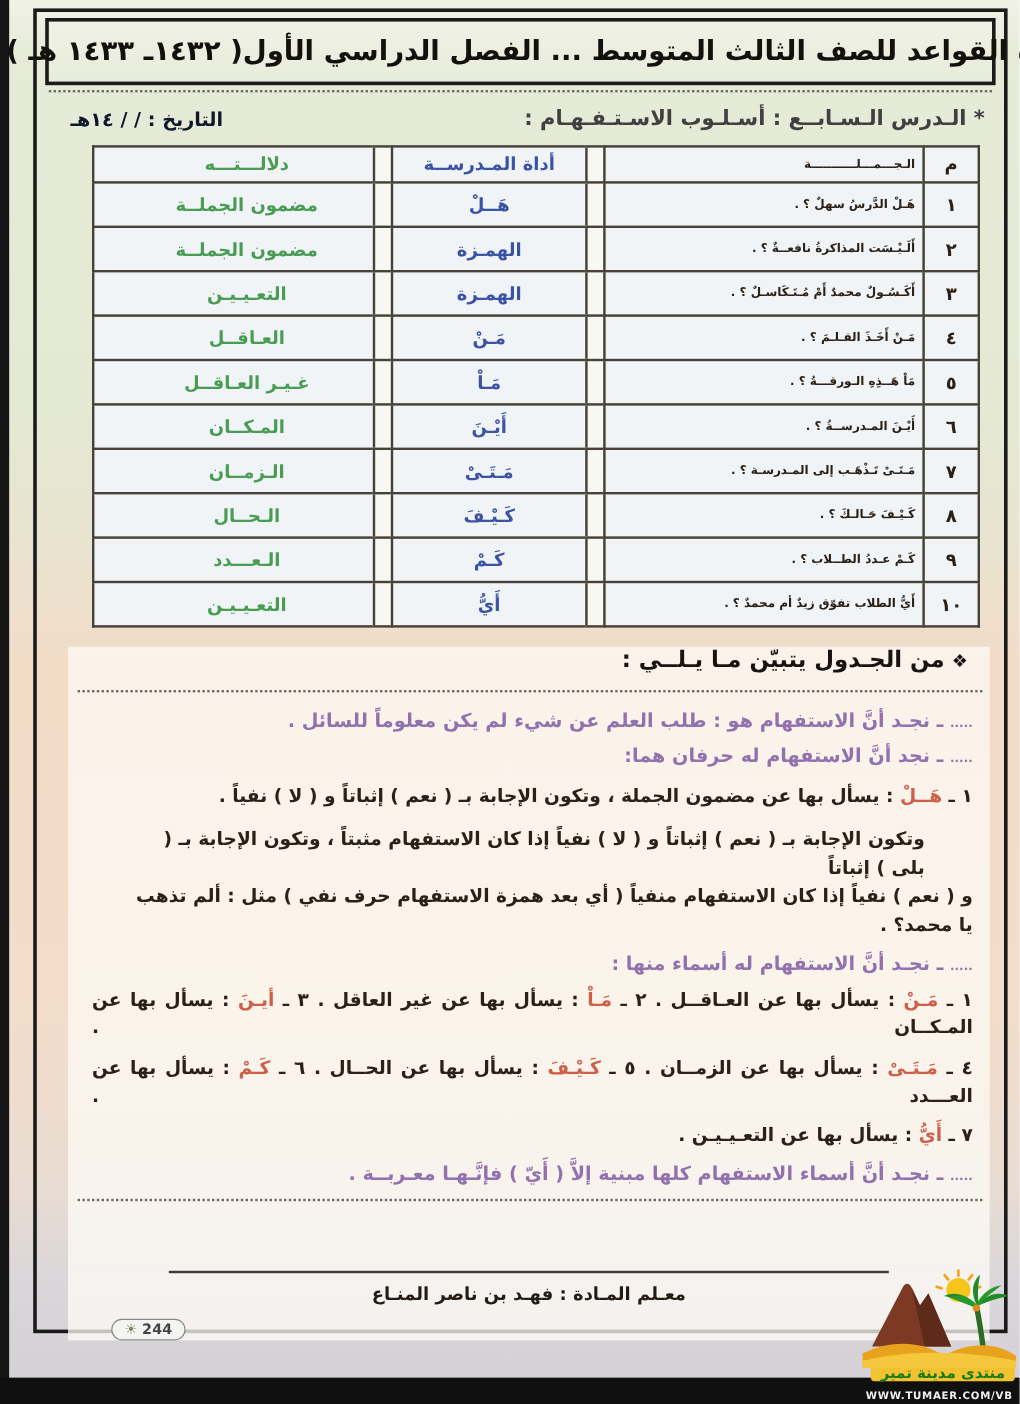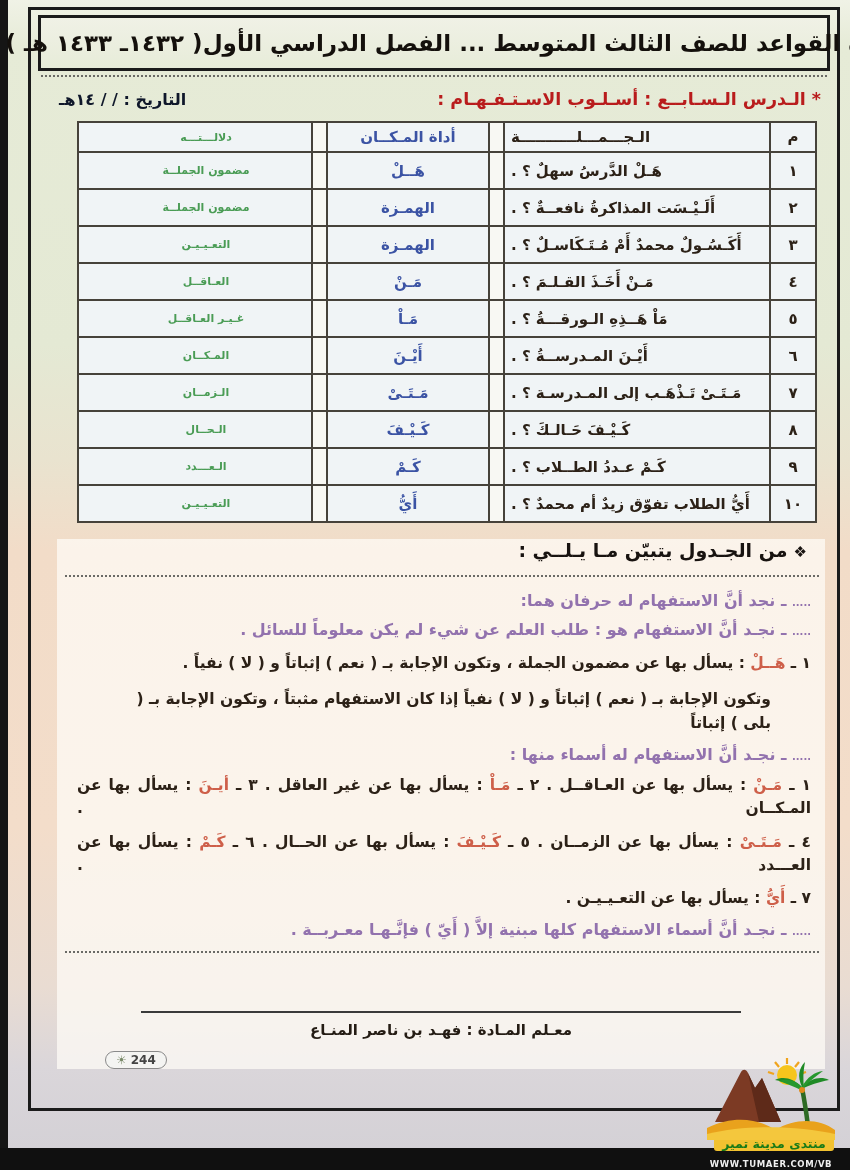--- a/index.html
+++ b/index.html
@@ -30,35 +30,35 @@
   }
   .header-box .title{
     font-size:23px;font-weight:900;color:#14100c;letter-spacing:-0.5px;white-space:nowrap;
   }
   .dotted{border-top:2px dotted #6a6a66;height:0;}
   .dotted.d1{margin:4px 10px 0 10px;}
   .lesson-row{
     display:flex;justify-content:space-between;align-items:center;
     padding:12px 16px 2px 28px;
   }
-  .lesson-title{font-size:17.5px;font-weight:900;color:#b91c1c;}
+  .lesson-title{font-size:17.5px;font-weight:900;color:#404040;}
   .date-label{font-size:16px;font-weight:900;color:#0f172a;}
 
   
   .tbl-wrap{margin:10px 20px 0 46px;}
   table.qtable{width:100%;border-collapse:collapse;table-layout:fixed;}
   table.qtable td,table.qtable th{
     border:2px solid #46423a;background:#f0f4f6;
     height:35px;padding:0 6px;font-weight:bold;overflow:hidden;white-space:nowrap;
   }
   table.qtable th{height:28px;color:#c4584a;font-size:15px;text-align:center;}
   table.qtable .c-num{width:32px;text-align:center;color:#2c2117;font-size:15px;}
-  table.qtable .c-sentence{text-align:left;color:#2c2117;font-size:15px;}
+  table.qtable .c-sentence{text-align:right;color:#2c2117;font-size:10px;}
   table.qtable .c-tool{width:148px;text-align:center;color:#3b53a4;font-size:15px;}
-  table.qtable .c-meaning{width:198px;text-align:center;color:#4a9c55;font-size:11px;padding-left:28px;}
+  table.qtable .c-meaning{width:198px;text-align:center;color:#4a9c55;font-size:15px;padding-left:28px;}
   table.qtable .spacer{
     width:13px;background:#f8f8f3;border-left:none;border-right:none;padding:0;
   }
 
   
   .panel{margin:0 12px 0 26px;background:rgba(253,251,246,0.75);}
   .section-heading{
     margin:16px 18px 0 0;font-size:19px;font-weight:900;color:#181310;text-align:right;
   }
   .section-heading .bullet{font-size:15px;margin-left:6px;color:#181310;}
@@ -78,29 +78,29 @@
   .item .cont.indent{padding-right:40px;}
   .names-line{
     padding:10px 14px 0 20px;font-size:15.5px;font-weight:bold;color:#2c2117;
     text-align:justify;text-align-last:justify;line-height:1.5;
   }
   .names-line.last{text-align:right;text-align-last:right;}
   .names-line .kw{color:#ce5f49;}
 
   .footer-line{margin:58px auto 0 auto;width:600px;border-top:2px solid #3a3a3a;}
   .teacher{margin-top:8px;text-align:center;font-size:15px;font-weight:900;color:#241c14;}
-  .stamp-row{margin:10px 0 0 16px;text-align:left;padding-left:32px;}
+  .stamp-row{margin:10px 0 0 4px;text-align:left;padding-left:32px;}
   .stamp{
     display:inline-block;border:1.5px solid #8a8a8a;border-radius:11px;background:#f4f4f2;
     padding:1px 10px;font-size:12px;color:#444;font-weight:bold;direction:ltr;
   }
   .stamp .sun{color:#7a8a6a;font-size:12px;margin-right:4px;}
 
   
-  .logo{position:absolute;right:12px;bottom:0;width:134px;height:114px;z-index:6;text-align:center;}
+  .logo{position:absolute;right:0;bottom:0;width:134px;height:114px;z-index:6;text-align:center;}
   .logo svg{display:block;margin:0 auto;}
   .logo-ribbon{
     margin:-4px 4px 0 10px;background:#f2c230;border-radius:3px;
     color:#177a17;font-size:12.5px;font-weight:900;line-height:15px;
   }
   .logo-url{
     margin-top:8px;color:#f0f0f0;font-size:8.5px;font-weight:bold;
     letter-spacing:0.6px;direction:ltr;
   }
 </style>
@@ -124,21 +124,21 @@
     <div class="date-label">التاريخ :   /   /   ١٤هـ</div>
   </div>
 
   <div class="tbl-wrap">
     <table class="qtable">
       <thead>
         <tr>
           <th class="c-num">م</th>
           <th class="c-sentence">الـجـــمـــلـــــــــــة</th>
           <th class="spacer"></th>
-          <th class="c-tool">أداة المـكــان</th>
+          <th class="c-tool">أداة المـدرســة</th>
           <th class="spacer"></th>
           <th class="c-meaning">دلالـــتـــه</th>
         </tr>
       </thead>
       <tbody>
           <tr>
             <td class="c-num">١</td>
             <td class="c-sentence">هَـلْ الدَّرسُ سهلٌ ؟ .</td>
             <td class="spacer"></td>
             <td class="c-tool">هَــلْ</td>
@@ -224,34 +224,35 @@
   <div class="panel">
 
     <div class="section-heading">
       <span class="bullet">❖</span><span>من الجـدول يتبيّن مـا يـلــي :</span>
     </div>
 
     <div class="dotted d2"></div>
 
     <div class="note">
       <span class="lead">.....</span>
-      <span>ـ  نجد أنَّ الاستفهام له حرفان هما:</span>
+      <span>ـ  نجـد أنَّ الاستفهام هو : طلب العلم عن شيء لم يكن معلوماً للسائل .</span>
     </div>
 
     <div class="note">
       <span class="lead">.....</span>
-      <span>ـ  نجـد أنَّ الاستفهام هو : طلب العلم عن شيء لم يكن معلوماً للسائل .</span>
+      <span>ـ  نجد أنَّ الاستفهام له حرفان هما:</span>
     </div>
 
     <div class="item">
       <span>١ ـ </span><span class="kw">هَــلْ</span><span> : يسأل بها عن مضمون الجملة ، وتكون الإجابة بـ ( نعم ) إثباتاً و ( لا ) نفياً .</span>
     </div>
 
     <div class="item">
       <span class="cont indent">وتكون الإجابة بـ ( نعم ) إثباتاً و ( لا ) نفياً إذا كان الاستفهام مثبتاً ، وتكون الإجابة بـ ( بلى ) إثباتاً</span>
+      <span class="cont">و ( نعم ) نفياً إذا كان الاستفهام منفياً ( أي بعد همزة الاستفهام حرف نفي ) مثل : ألم تذهب يا محمد؟ .</span>
     </div>
 
     <div class="note">
       <span class="lead">.....</span>
       <span>ـ  نجـد أنَّ الاستفهام له أسماء منها :</span>
     </div>
 
     <div class="names-line"><span>١ ـ </span><span class="kw">مَـنْ</span><span> : يسأل بها عن العـاقــل .  </span><span>٢ ـ </span><span class="kw">مَـاْ</span><span> : يسأل بها عن غير العاقل .  </span><span>٣ ـ </span><span class="kw">أيـنَ</span><span> : يسأل بها عن المـكــان .</span></div>
     <div class="names-line"><span>٤ ـ </span><span class="kw">مَـتَـىْ</span><span> : يسأل بها عن الزمــان .  </span><span>٥ ـ </span><span class="kw">كَـيْـفَ</span><span> : يسأل بها عن الحــال .  </span><span>٦ ـ </span><span class="kw">كَـمْ</span><span> : يسأل بها عن العـــدد .</span></div>
     <div class="names-line last"><span>٧ ـ </span><span class="kw">أَيُّ</span><span> : يسأل بها عن التعـيـيـن .</span></div>

